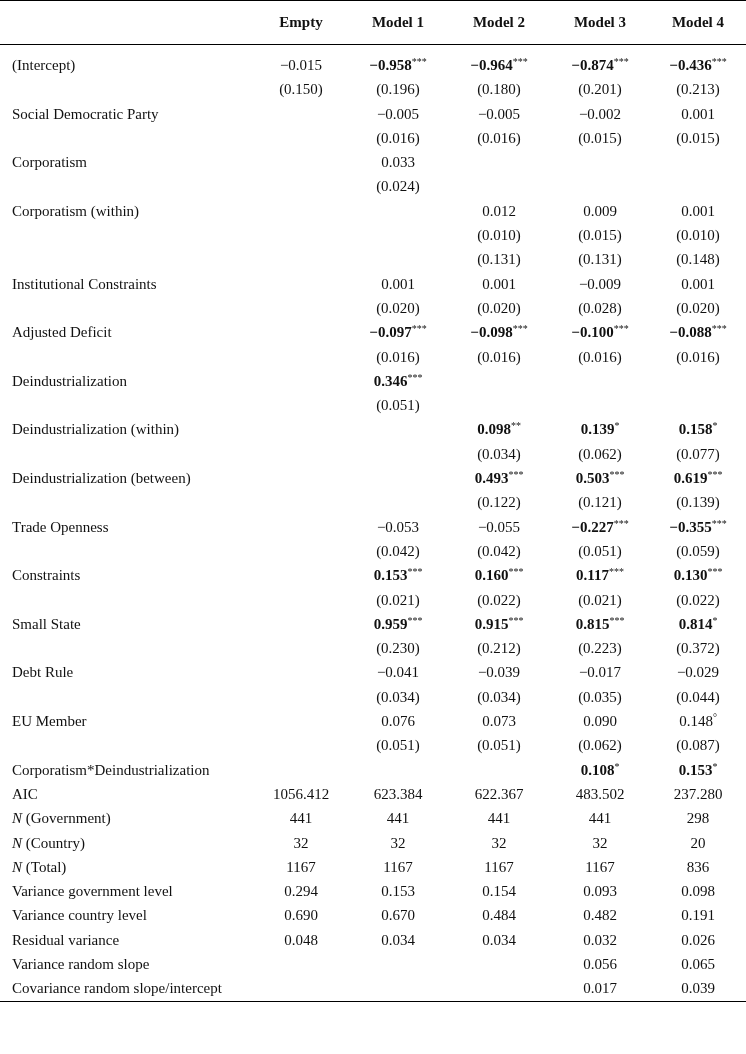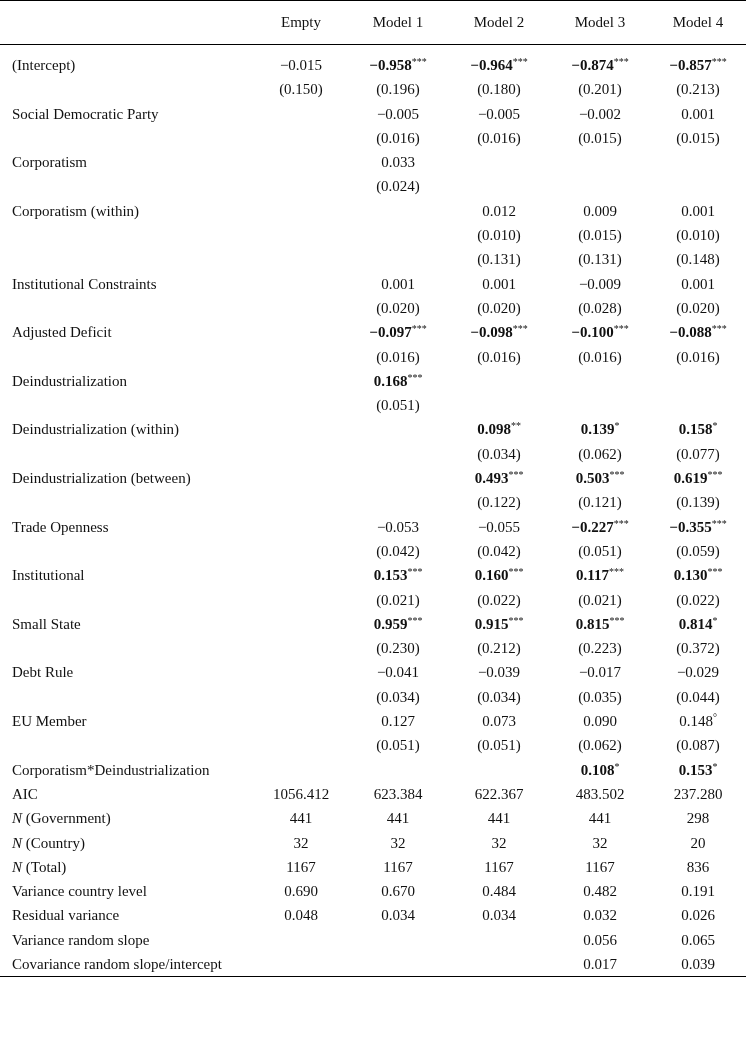--- a/index.html
+++ b/index.html
@@ -30,21 +30,21 @@
   col.c-m2 { width: 102px; }
   col.c-m3 { width: 100px; }
   col.c-m4 { width: 96px; }
 
   thead tr.top-rule td {
     height: 0;
     padding: 0;
     border-top: 1.6px solid #000;
   }
   thead th {
-    font-weight: normal;
+    font-weight: bold;
     text-align: center;
     height: 43px;
     padding: 0;
     vertical-align: middle;
   }
   thead tr.head-row th {
     border-bottom: 1.6px solid #000;
   }
   thead th.label-head { text-align: left; }
 
@@ -103,21 +103,21 @@
     <tbody id="coef-body">
       <tr class="spacer">
           <td colspan="6"></td>
         </tr>
     <tr>
           <td class="label">(Intercept)</td>
           <td><span>−0.015</span></td>
           <td class="bold"><span>−0.958</span><sup class="stars">***</sup></td>
           <td class="bold"><span>−0.964</span><sup class="stars">***</sup></td>
           <td class="bold"><span>−0.874</span><sup class="stars">***</sup></td>
-          <td class="bold"><span>−0.857</span><sup class="stars">***</sup></td>
+          <td class="bold"><span>−0.436</span><sup class="stars">***</sup></td>
         </tr>
         <tr>
           <td class="label"></td>
           <td>(0.150)</td>
           <td>(0.196)</td>
           <td>(0.180)</td>
           <td>(0.201)</td>
           <td>(0.213)</td>
         </tr>
         <tr>
@@ -204,21 +204,21 @@
           <td class="label"></td>
           <td></td>
           <td>(0.016)</td>
           <td>(0.016)</td>
           <td>(0.016)</td>
           <td>(0.016)</td>
         </tr>
         <tr>
           <td class="label">Deindustrialization</td>
           <td><span></span></td>
-          <td class="bold"><span>0.168</span><sup class="stars">***</sup></td>
+          <td class="bold"><span>0.346</span><sup class="stars">***</sup></td>
           <td><span></span></td>
           <td><span></span></td>
           <td><span></span></td>
         </tr>
         <tr>
           <td class="label"></td>
           <td></td>
           <td>(0.051)</td>
           <td></td>
           <td></td>
@@ -266,21 +266,21 @@
         </tr>
         <tr>
           <td class="label"></td>
           <td></td>
           <td>(0.042)</td>
           <td>(0.042)</td>
           <td>(0.051)</td>
           <td>(0.059)</td>
         </tr>
         <tr>
-          <td class="label">Institutional</td>
+          <td class="label">Constraints</td>
           <td><span></span></td>
           <td class="bold"><span>0.153</span><sup class="stars">***</sup></td>
           <td class="bold"><span>0.160</span><sup class="stars">***</sup></td>
           <td class="bold"><span>0.117</span><sup class="stars">***</sup></td>
           <td class="bold"><span>0.130</span><sup class="stars">***</sup></td>
         </tr>
         <tr>
           <td class="label"></td>
           <td></td>
           <td>(0.021)</td>
@@ -316,21 +316,21 @@
           <td class="label"></td>
           <td></td>
           <td>(0.034)</td>
           <td>(0.034)</td>
           <td>(0.035)</td>
           <td>(0.044)</td>
         </tr>
         <tr>
           <td class="label">EU Member</td>
           <td><span></span></td>
-          <td><span>0.127</span></td>
+          <td><span>0.076</span></td>
           <td><span>0.073</span></td>
           <td><span>0.090</span></td>
           <td><span>0.148</span><sup class="stars">°</sup></td>
         </tr>
         <tr>
           <td class="label"></td>
           <td></td>
           <td>(0.051)</td>
           <td>(0.051)</td>
           <td>(0.062)</td>
@@ -372,20 +372,28 @@
         </tr>
         <tr>
           <td class="label"><span class="ital">N</span><span> (Total)</span></td>
           <td>1167</td>
           <td>1167</td>
           <td>1167</td>
           <td>1167</td>
           <td>836</td>
         </tr>
         <tr>
+          <td class="label"><span>Variance government level</span></td>
+          <td>0.294</td>
+          <td>0.153</td>
+          <td>0.154</td>
+          <td>0.093</td>
+          <td>0.098</td>
+        </tr>
+        <tr>
           <td class="label"><span>Variance country level</span></td>
           <td>0.690</td>
           <td>0.670</td>
           <td>0.484</td>
           <td>0.482</td>
           <td>0.191</td>
         </tr>
         <tr>
           <td class="label"><span>Residual variance</span></td>
           <td>0.048</td>

